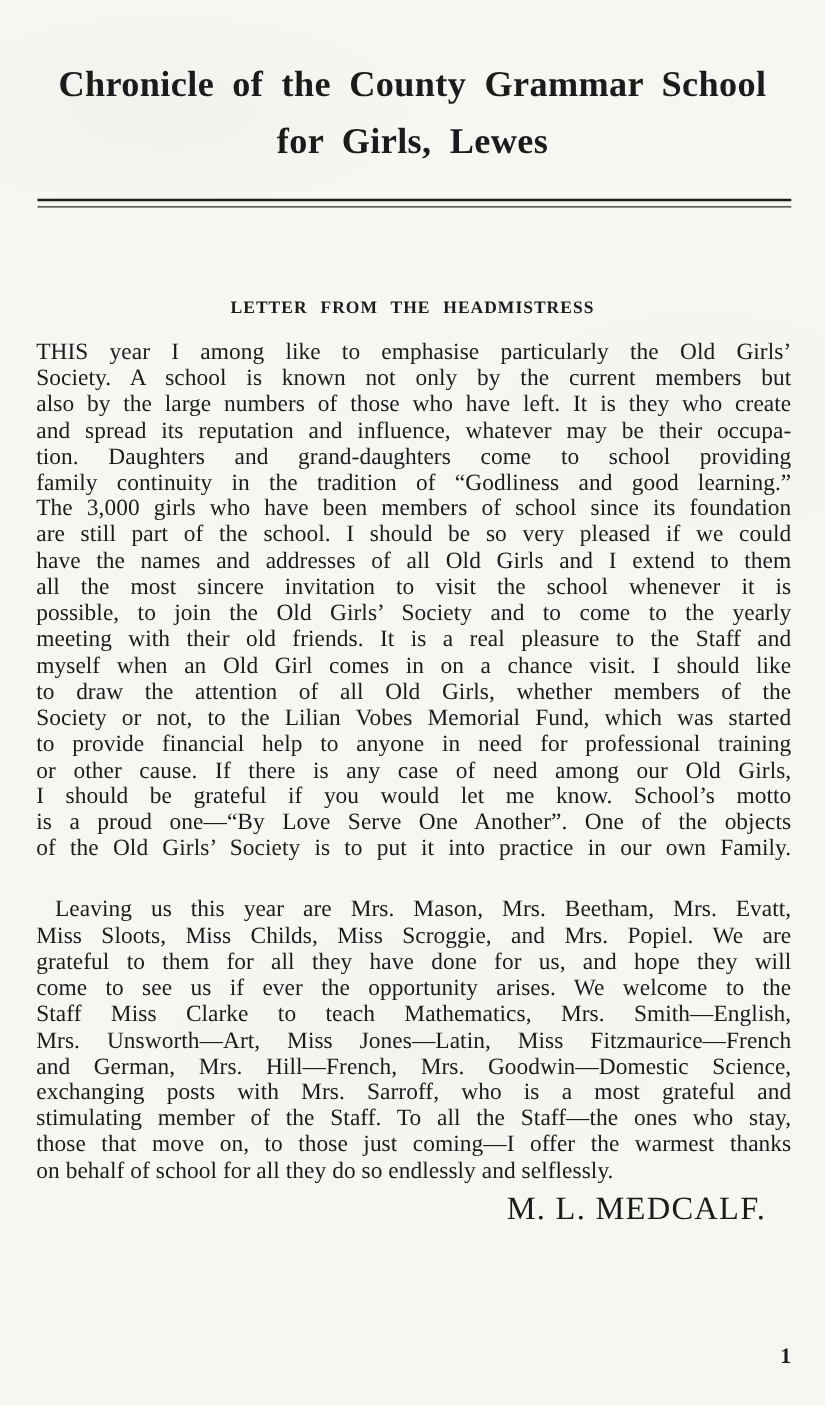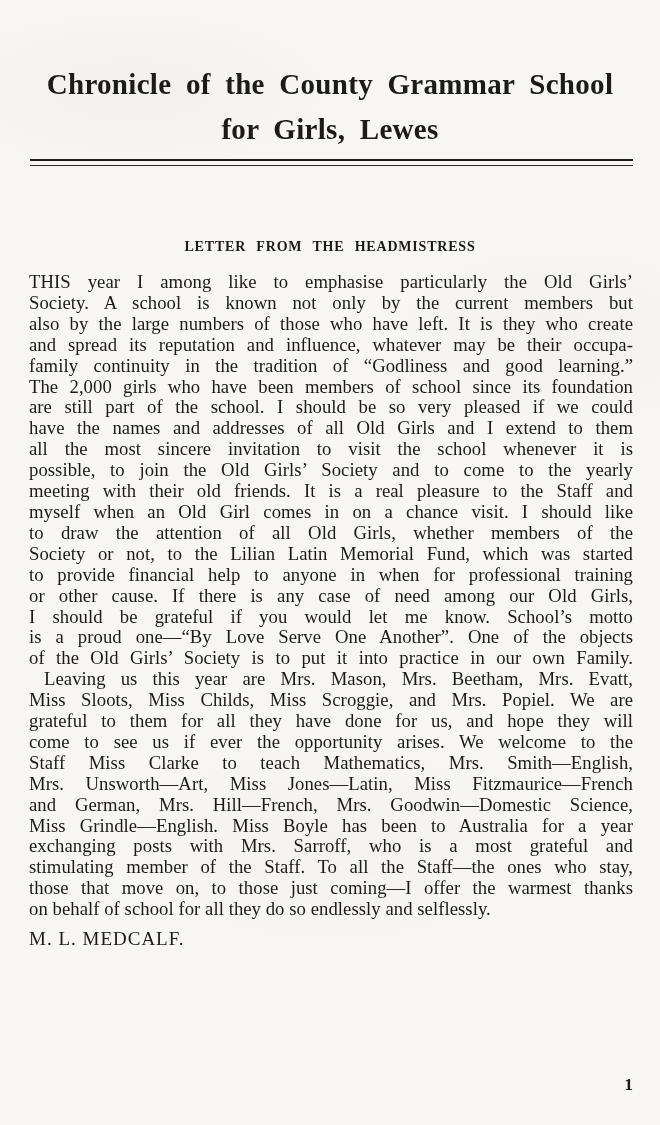--- a/index.html
+++ b/index.html
@@ -16,21 +16,21 @@
       #f7f6f2;
     color: #1b1b1b;
     font-family: "Liberation Serif", "DejaVu Serif", serif;
     overflow: hidden;
   }
   .title {
     position: absolute;
     top: 46px;
     left: 0;
     right: 0;
-    margin: 16px;
+    margin: 0;
     text-align: center;
     font-size: 29px;
     font-weight: bold;
     line-height: 45px;
     word-spacing: 7px;
     letter-spacing: 0.3px;
   }
   .title .t-line { display: block; }
   .rule {
     position: absolute;
@@ -61,26 +61,26 @@
     font-size: 18.7px;
     line-height: 20.9px;
     letter-spacing: 0.05px;
   }
   .line {
     text-align: justify;
     text-align-last: justify;
     white-space: nowrap;
   }
   .line.no-just { text-align-last: left; white-space: normal; }
-  .line.indent { text-indent: 15px; }
+  .line.indent { text-indent: 15px; margin-top: 28px; }
   .signature {
     margin-top: 9px;
     padding-right: 20px;
-    text-align: left;
-    font-size: 19px;
+    text-align: right;
+    font-size: 26px;
     letter-spacing: 1px;
   }
   .pageno {
     position: absolute;
     top: 1074px;
     right: 27px;
     font-size: 17.5px;
     font-weight: bold;
   }
 </style>
@@ -98,45 +98,45 @@
 
   <h2 class="heading">LETTER FROM THE HEADMISTRESS</h2>
 
   <div class="letter-body">
     <div id="paragraphs">
         <div class="para">
           <div class="line">THIS year I among like to emphasise particularly the Old Girls’</div>
           <div class="line">Society.  A school is known not only by the current members but</div>
           <div class="line">also by the large numbers of those who have left.  It is they who create</div>
           <div class="line">and spread its reputation and influence, whatever may be their occupa-</div>
+          <div class="line">tion.  Daughters and grand-daughters come to school providing</div>
           <div class="line">family continuity in the tradition of “Godliness and good learning.”</div>
-          <div class="line">The 2,000 girls who have been members of school since its foundation</div>
+          <div class="line">The 3,000 girls who have been members of school since its foundation</div>
           <div class="line">are still part of the school.  I should be so very pleased if we could</div>
           <div class="line">have the names and addresses of all Old Girls and I extend to them</div>
           <div class="line">all the most sincere invitation to visit the school whenever it is</div>
           <div class="line">possible, to join the Old Girls’ Society and to come to the yearly</div>
           <div class="line">meeting with their old friends.  It is a real pleasure to the Staff and</div>
           <div class="line">myself when an Old Girl comes in on a chance visit.  I should like</div>
           <div class="line">to draw the attention of all Old Girls, whether members of the</div>
-          <div class="line">Society or not, to the Lilian Latin Memorial Fund, which was started</div>
-          <div class="line">to provide financial help to anyone in when for professional training</div>
+          <div class="line">Society or not, to the Lilian Vobes Memorial Fund, which was started</div>
+          <div class="line">to provide financial help to anyone in need for professional training</div>
           <div class="line">or other cause.  If there is any case of need among our Old Girls,</div>
           <div class="line">I should be grateful if you would let me know.  School’s motto</div>
           <div class="line">is a proud one—“By Love Serve One Another”.  One of the objects</div>
           <div class="line">of the Old Girls’ Society is to put it into practice in our own Family.</div>
         </div>
         <div class="para">
           <div class="line indent">Leaving us this year are Mrs. Mason, Mrs. Beetham, Mrs. Evatt,</div>
           <div class="line">Miss Sloots, Miss Childs, Miss Scroggie, and Mrs. Popiel.  We are</div>
           <div class="line">grateful to them for all they have done for us, and hope they will</div>
           <div class="line">come to see us if ever the opportunity arises.  We welcome to the</div>
           <div class="line">Staff Miss Clarke to teach Mathematics, Mrs. Smith—English,</div>
           <div class="line">Mrs. Unsworth—Art, Miss Jones—Latin, Miss Fitzmaurice—French</div>
           <div class="line">and German, Mrs. Hill—French, Mrs. Goodwin—Domestic Science,</div>
-          <div class="line">Miss Grindle—English.  Miss Boyle has been to Australia for a year</div>
           <div class="line">exchanging posts with Mrs. Sarroff, who is a most grateful and</div>
           <div class="line">stimulating member of the Staff.  To all the Staff—the ones who stay,</div>
           <div class="line">those that move on, to those just coming—I offer the warmest thanks</div>
           <div class="line no-just">on behalf of school for all they do so endlessly and selflessly.</div>
         </div>
       </div>
     <div class="signature">M. L. MEDCALF.</div>
   </div>
 
   <div class="pageno">1</div>

